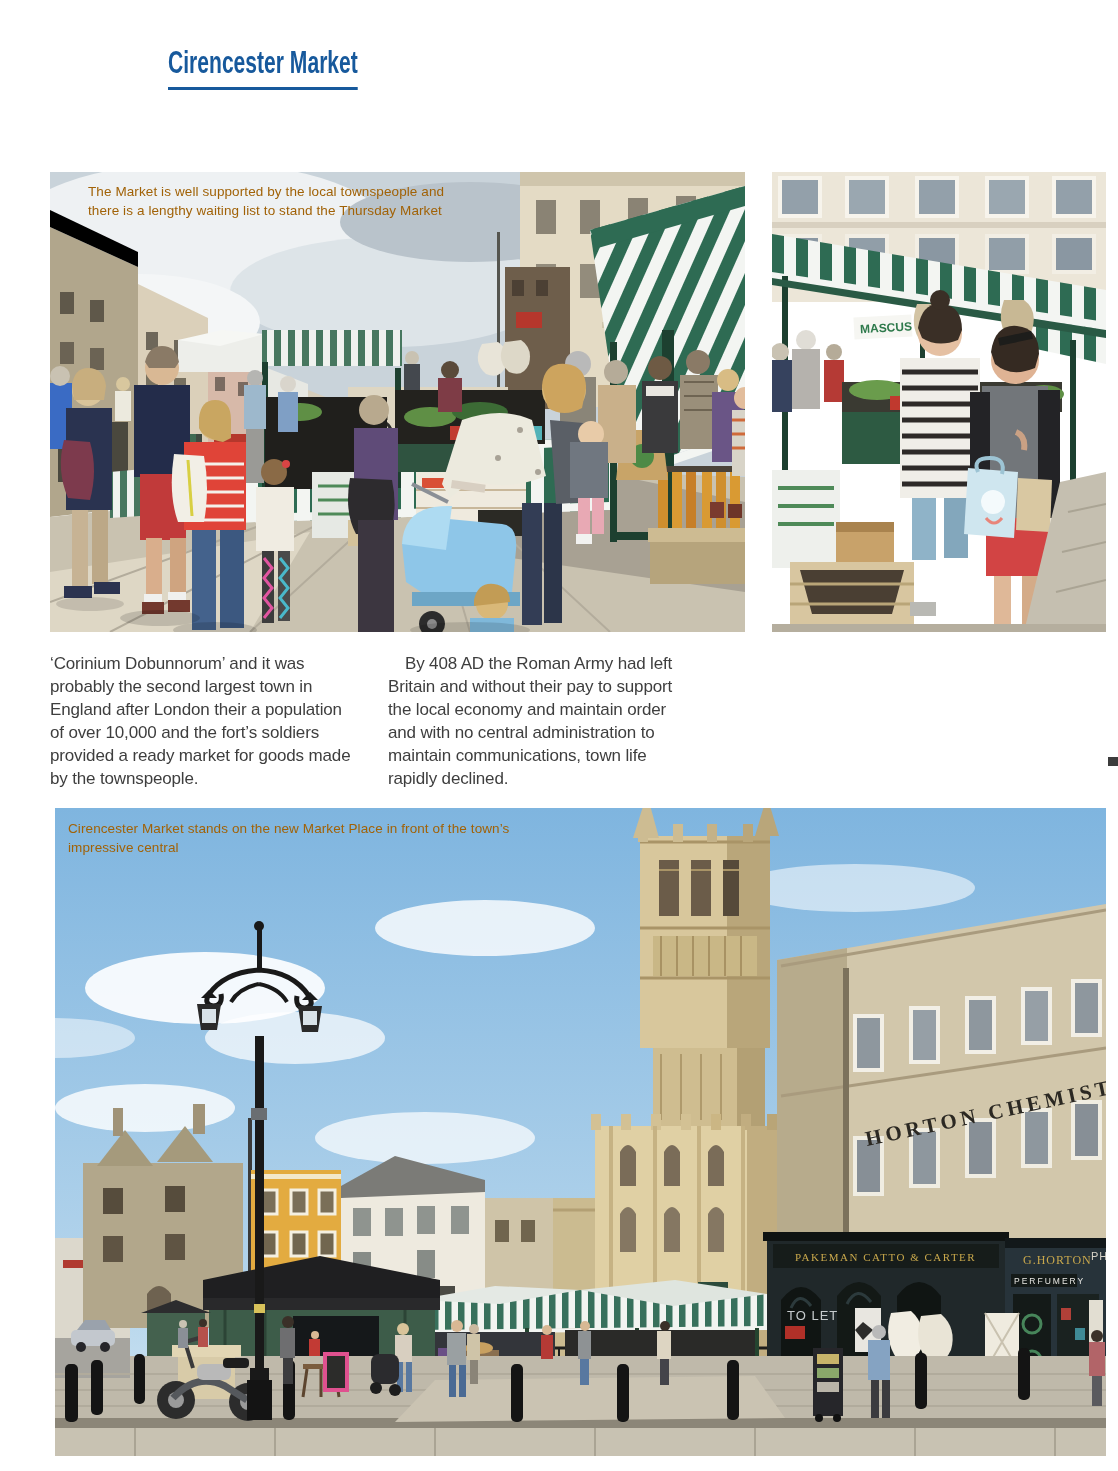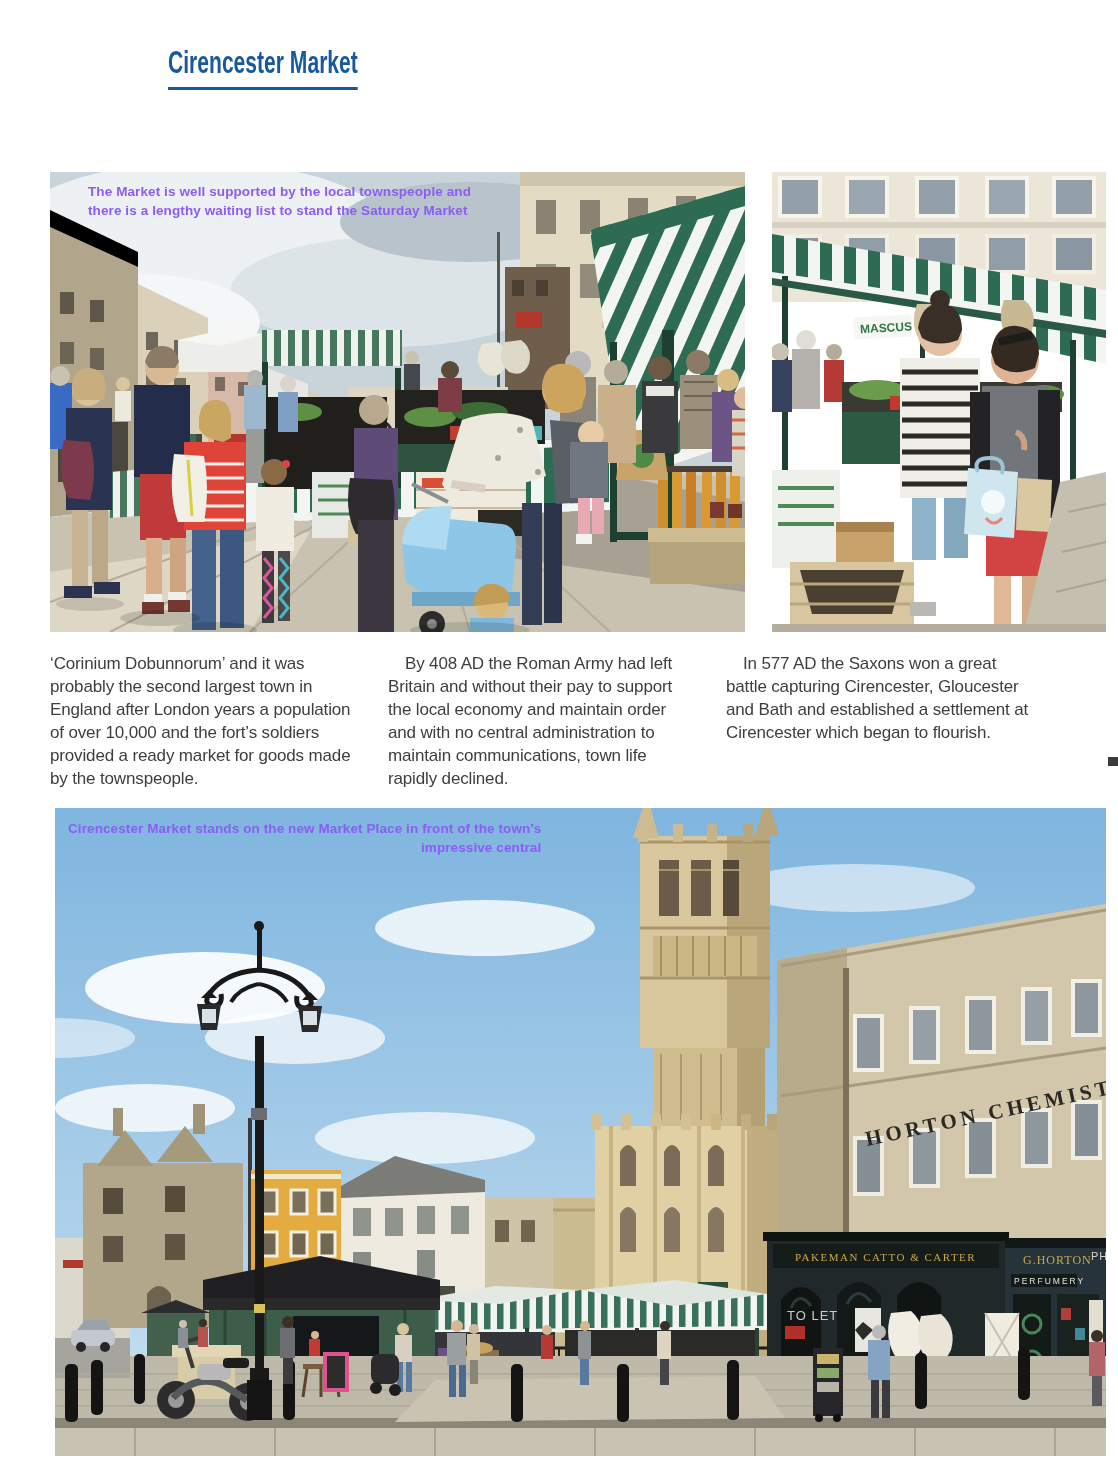--- a/index.html
+++ b/index.html
@@ -9,24 +9,24 @@
   .page-title{position:absolute;left:168px;top:44px;margin:0;}
   .title-inner{display:inline-block;transform:scaleX(.68);transform-origin:left top;
         font-size:31px;font-weight:bold;letter-spacing:0;color:#17599c;
         border-bottom:3px solid #17599c;padding-bottom:6px;white-space:nowrap;}
   
   .photo{position:absolute;margin:0;padding:0;}
   .photo svg{display:block;}
   .photo-top-left{left:50px;top:172px;width:695px;height:460px;}
   .photo-top-right{left:772px;top:172px;width:334px;height:460px;}
   .photo-bottom{left:55px;top:808px;width:1051px;height:648px;}
-  .photo-caption{position:absolute;font-size:13.5px;font-weight:bold;line-height:19px;
-        color:#8b5cf6;letter-spacing:.1px;}
+  .photo-caption{position:absolute;font-size:13.5px;font-weight:normal;line-height:19px;
+        color:#a16207;letter-spacing:.1px;}
   .caption-tl{left:38px;top:10px;}
-  .caption-bot{left:13px;top:11px;text-align:right;}
+  .caption-bot{left:13px;top:11px;}
   
   .columns{position:absolute;left:50px;top:652px;width:988px;display:grid;
         grid-template-columns:306px 306px 312px;column-gap:32px;}
   .columns p{margin:0;font-size:17px;line-height:23px;color:#3e3e3e;letter-spacing:-.15px;}
   .columns p.indent{text-indent:17px;}
   
   .print-artifact{position:absolute;left:1108px;top:757px;width:10px;height:9px;background:#3c3c3c;}
 </style>
 </head>
 <body>
@@ -272,21 +272,21 @@
       </g>
       <g>
         <ellipse cx="110" cy="446" rx="40" ry="8" fill="#000000" opacity="0.14"></ellipse>
         <ellipse cx="165" cy="458" rx="42" ry="8" fill="#000000" opacity="0.14"></ellipse>
         <ellipse cx="420" cy="458" rx="60" ry="8" fill="#000000" opacity="0.12"></ellipse>
         <ellipse cx="40" cy="432" rx="34" ry="7" fill="#000000" opacity="0.12"></ellipse>
       </g>
     </svg>
     <div class="photo-caption caption-tl">
       <div>The Market is well supported by the local townspeople and</div>
-      <div>there is a lengthy waiting list to stand the Saturday Market</div>
+      <div>there is a lengthy waiting list to stand the Thursday Market</div>
     </div>
   </figure>
 
   <figure class="photo photo-top-right">
     <svg width="334" height="460" viewBox="0 0 334 460">
       <defs>
         <pattern id="p2s" width="24" height="14" patternUnits="userSpaceOnUse">
           <rect width="24" height="14" fill="#f3f5f2"></rect>
             <rect width="12" height="14" fill="#2e6b53"></rect>
         </pattern>
@@ -380,27 +380,26 @@
       <g>
         <polygon points="288,310 334,300 334,460 252,460" fill="#c5bfb0"></polygon>
         <path d="M296,340 l38,-8 M290,380 l44,-10 M284,420 l50,-12" stroke="#aaa494" stroke-width="2"></path>
         <rect x="0" y="452" width="334" height="8" fill="#b5ae9e"></rect>
       </g>
     </svg>
   </figure>
 
   <section class="columns">
     <div class="col">
-      <p>‘Corinium Dobunnorum’ and it was probably the second largest town in England after London years a population of over 10,000 and the fort’s soldiers provided a ready market for goods made by the townspeople.</p>
+      <p>‘Corinium Dobunnorum’ and it was probably the second largest town in England after London their a population of over 10,000 and the fort’s soldiers provided a ready market for goods made by the townspeople.</p>
     </div>
     <div class="col">
       <p class="indent">By 408 AD the Roman Army had left Britain and without their pay to support the local economy and maintain order and with no central administration to maintain communications, town life rapidly declined.</p>
     </div>
     <div class="col">
-      <p class="indent">In 577 AD the Saxons won a great battle capturing Cirencester, Gloucester and Bath and established a settlement at Cirencester which began to flourish.</p>
     </div>
   </section>
 
   <figure class="photo photo-bottom">
     <svg width="1051" height="648" viewBox="0 0 1051 648">
       <defs>
         <linearGradient id="p3sky" x1="0" y1="0" x2="0" y2="1">
           <stop offset="0" stop-color="#7fb5df"></stop>
             <stop offset="0.75" stop-color="#b5d5ec"></stop>
             <stop offset="1" stop-color="#d3e7f3"></stop>

